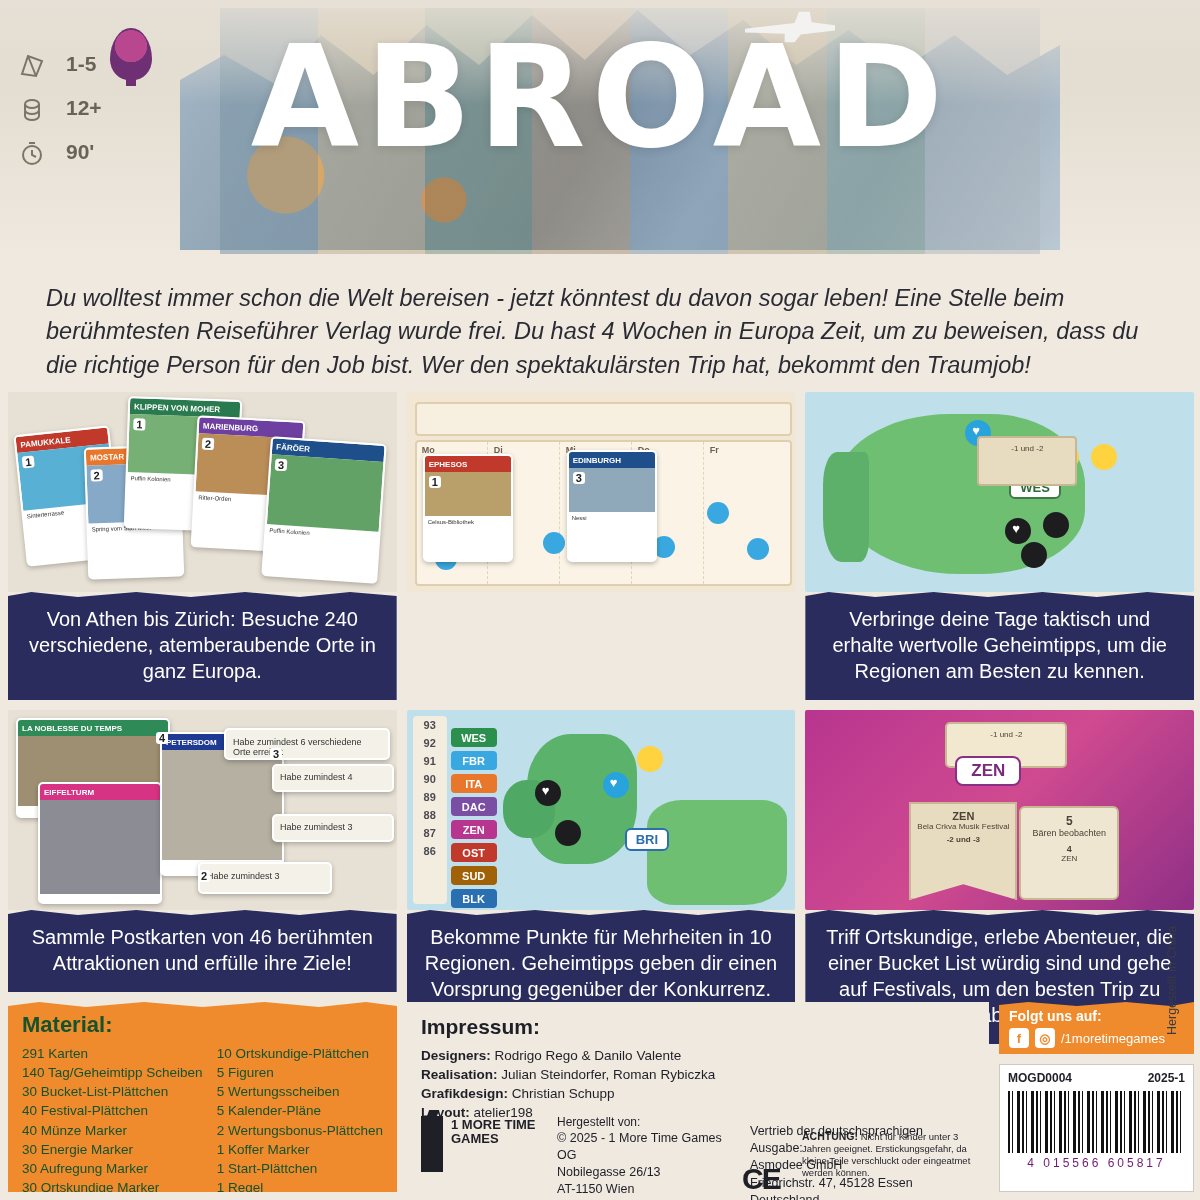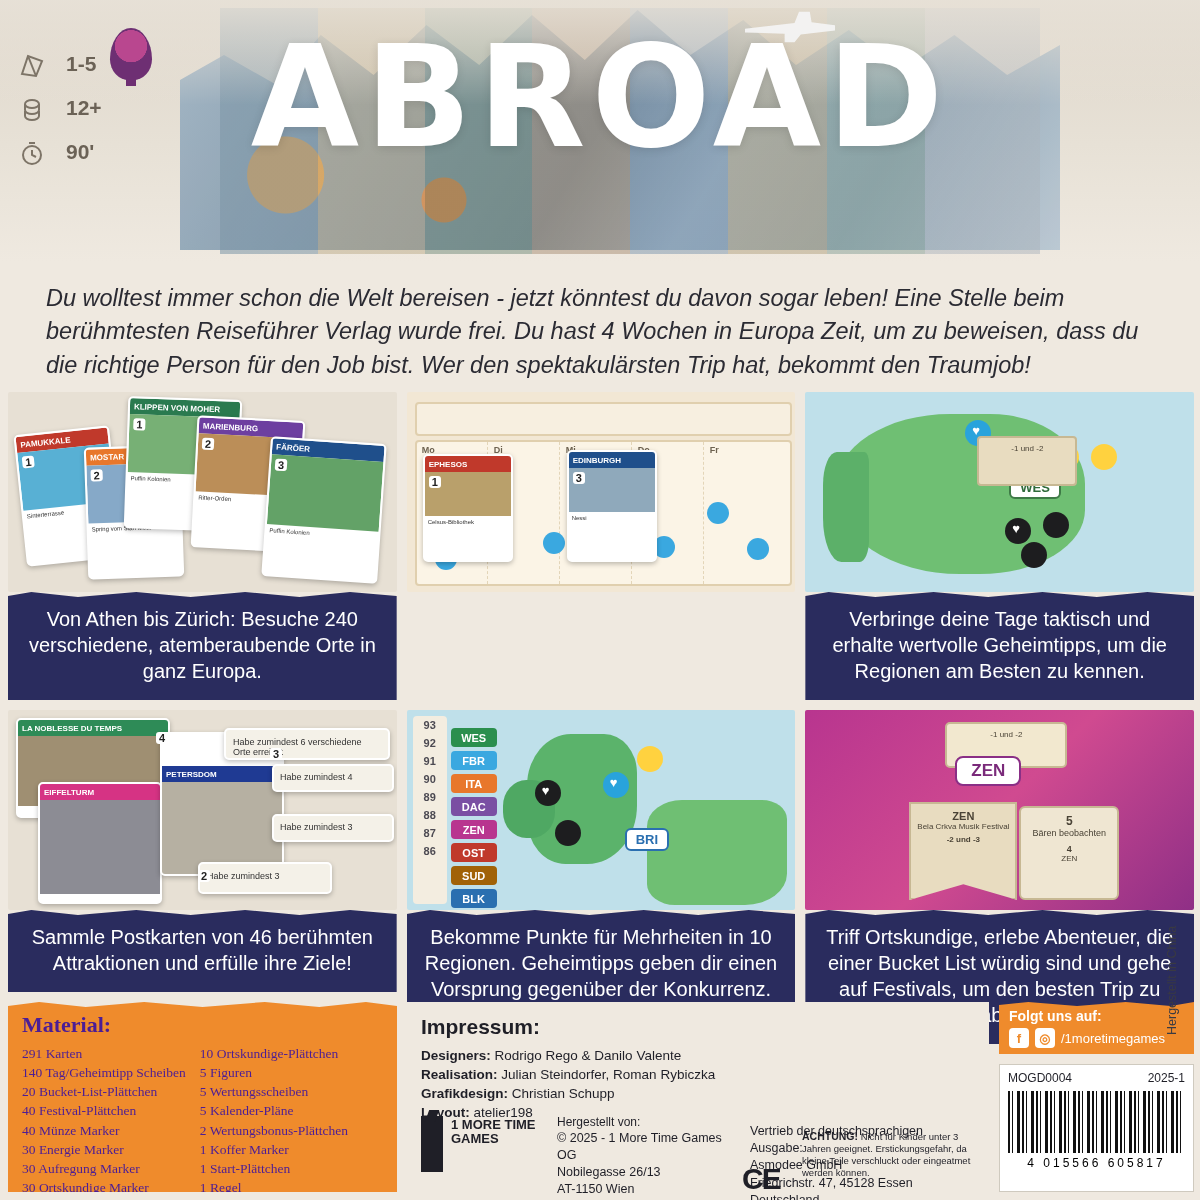--- a/index.html
+++ b/index.html
@@ -126,24 +126,23 @@
   .zenchip{position:absolute;background:#fff;border:2px solid #8a2f86;border-radius:8px;
     font-size:17px;font-weight:bold;color:#7a2a7a;padding:3px 14px;}
   .banner{position:absolute;width:96px;height:82px;background:#e8dcc0;border:2px solid #c7b893;
     clip-path:polygon(0 0,100% 0,100% 100%,50% 84%,0 100%);font-size:8px;color:#4a4336;padding:6px 4px;text-align:center;}
   .tile{position:absolute;width:96px;height:84px;background:#efe6d2;border:2px solid #c7b893;border-radius:6px;
     font-size:9px;color:#4a4336;text-align:center;padding-top:6px;}
 
   
   .bottom{position:absolute;left:8px;top:1002px;width:1186px;height:192px;}
   .material{
-    position:absolute;left:0;top:0;width:389px;height:190px;background:#ef8b2c;color:#4c1d95;
+    position:absolute;left:0;top:0;width:389px;height:190px;background:#ef8b2c;color:#14532d;
     padding:10px 14px;box-sizing:border-box;
     clip-path:polygon(0 4px,8% 0,20% 5px,35% 0,50% 5px,66% 0,80% 5px,92% 0,100% 4px,100% 100%,0 100%);
-    font-family:Liberation Serif, serif;
   }
   .material h3{margin:0 0 6px;font-size:22px;}
   .matcols{display:flex;gap:14px;font-size:13.5px;line-height:1.42;}
   .matcols ul{list-style:none;margin:0;padding:0;}
   .impressum{
     position:absolute;left:399px;top:0;width:582px;height:190px;background:#efe9e0;color:#1f1f27;
     padding:10px 14px;box-sizing:border-box;font-size:13.5px;line-height:1.4;
   }
   .impressum h3{margin:0 0 6px;font-size:21px;}
   .imp-left{width:330px;float:left;}
@@ -159,24 +158,24 @@
   .warn b{font-size:10.5px;}
   .follow{
     position:absolute;left:991px;top:0;width:195px;height:52px;background:#ef8b2c;color:#fff;
     padding:6px 10px;box-sizing:border-box;font-size:14px;font-weight:bold;
     clip-path:polygon(0 3px,15% 0,40% 4px,65% 0,88% 4px,100% 0,100% 100%,0 100%);
   }
   .soc{display:flex;align-items:center;gap:6px;margin-top:4px;}
   .soc .sq{width:20px;height:20px;border-radius:4px;background:#fff;color:#ef8b2c;font-size:13px;font-weight:bold;display:flex;align-items:center;justify-content:center;}
   .soc .handle{font-size:13px;font-weight:normal;}
   .codebox{position:absolute;left:991px;top:62px;width:195px;height:128px;background:#fff;border:1px solid #cfcabf;box-sizing:border-box;padding:6px 8px;}
-  .codehead{display:flex;justify-content:space-between;font-size:12px;color:#1f1f27;}
+  .codehead{display:flex;justify-content:space-between;font-size:12px;color:#1f1f27;font-weight:bold;}
   .bars{margin-top:6px;height:62px;width:100%;
     background:repeating-linear-gradient(90deg,#111 0 2px,#fff 2px 4px,#111 4px 5px,#fff 5px 9px,#111 9px 12px,#fff 12px 14px);}
-  .barsnum{font-size:12px;letter-spacing:3px;margin-top:3px;color:#000000;text-align:center;}
+  .barsnum{font-size:12px;letter-spacing:3px;margin-top:3px;color:#701a75;text-align:center;}
   .madein{position:absolute;left:1165px;top:1035px;transform:rotate(-90deg);transform-origin:left top;
     font-size:12.5px;color:#3a3a42;white-space:nowrap;}
 </style>
 </head>
 <body>
 
 <div class="page">
 
   <div class="hero">
     <div class="hero-mountains"></div>
@@ -344,21 +343,21 @@
             </div>
             <div class="mc-photo" style="background:#9f8f72;height:70px;"></div>
           </div>
           <div class="minicard" style="left:30px;top:72px;width:120px;height:118px;">
             <div class="mc-head" style="background:#d63384;">
               <span>EIFFELTURM</span>
             </div>
             <div class="mc-photo" style="background:#8c8c94;height:94px;"></div>
           </div>
           <div class="minicard" style="left:152px;top:22px;width:120px;height:140px;">
-            <div class="mc-head" style="background:#1f3a93;margin-top:32px;">
+            <div class="mc-head" style="background:#1f3a93;">
               <span>PETERSDOM</span>
             </div>
             <div class="mc-photo" style="background:#b6b0a2;height:110px;"></div>
           </div>
           <div class="minicard" style="left:216px;top:18px;width:162px;height:28px;background:#f4f1e8;">
             <div class="mc-body" style="font-size:9px;padding:7px;">
               <span>Habe zumindest 6 verschiedene Orte erreicht</span>
             </div>
           </div>
           <div class="minicard" style="left:264px;top:54px;width:118px;height:24px;background:#f4f1e8;">
@@ -441,21 +440,21 @@
   </div>
 
   <div class="bottom">
 
     <div class="material">
       <h3>Material:</h3>
       <div class="matcols">
         <ul>
           <li>291 Karten</li>
           <li>140 Tag/Geheimtipp Scheiben</li>
-          <li>20 Bucket-List-Plättchen</li>
+          <li>30 Bucket-List-Plättchen</li>
           <li>40 Festival-Plättchen</li>
           <li>40 Münze Marker</li>
           <li>30 Energie Marker</li>
           <li>30 Aufregung Marker</li>
           <li>30 Ortskundige Marker</li>
           <li>20 Multiplikator-Plättchen</li>
         </ul>
         <ul>
           <li>10 Ortskundige-Plättchen</li>
           <li>5 Figuren</li>

